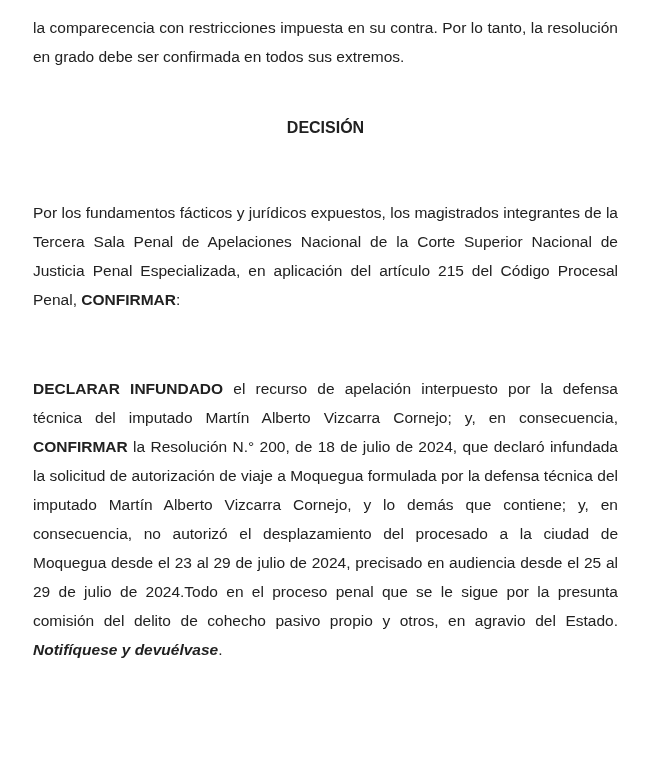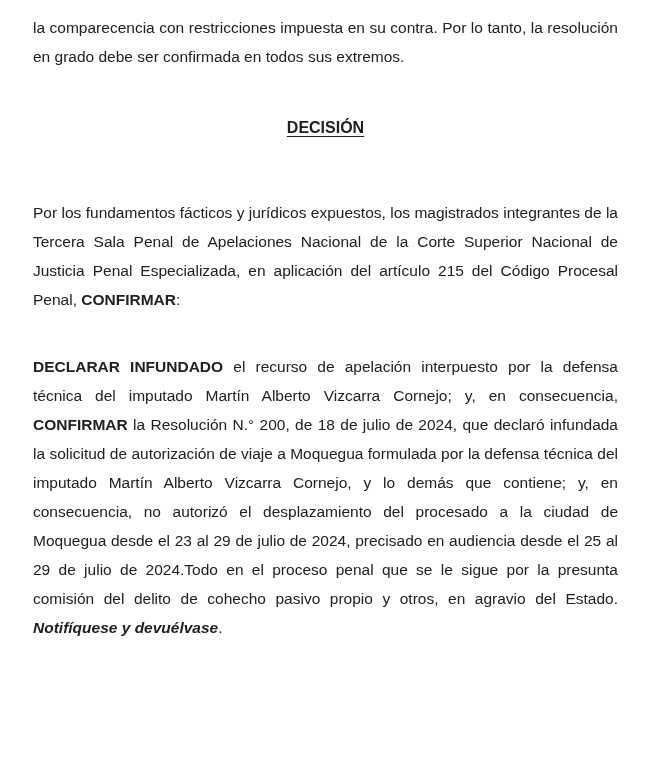--- a/index.html
+++ b/index.html
@@ -24,28 +24,27 @@
     text-align: justify;
   }
   .heading {
     margin: 42px 0 0 0;
     text-align: center;
     font-size: 16px;
     font-weight: bold;
     line-height: 29px;
   }
   .heading-text {
-    text-decoration: underline;
     text-underline-offset: 3px;
   }
   .para-resolution {
     margin-top: 56px;
   }
   .para-decision {
-    margin-top: 38px;
+    margin-top: 60px;
   }
   b.term {
     font-weight: bold;
   }
   .closing-phrase {
     font-weight: bold;
     font-style: italic;
   }
   .salutation {
     margin: 32px 0 0 0;

